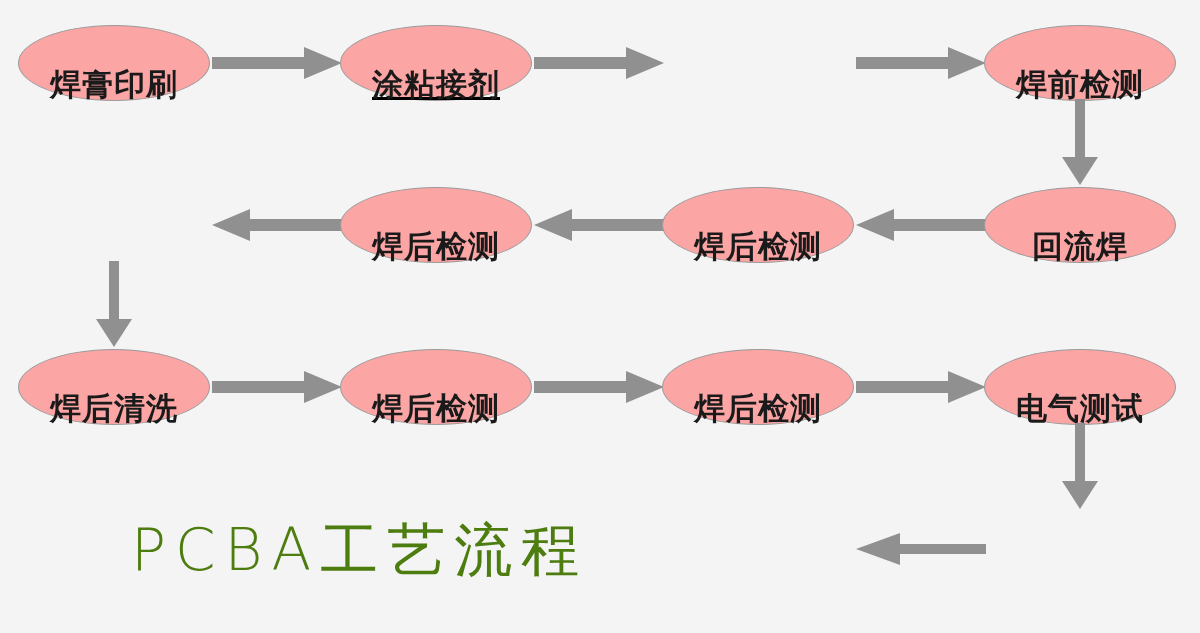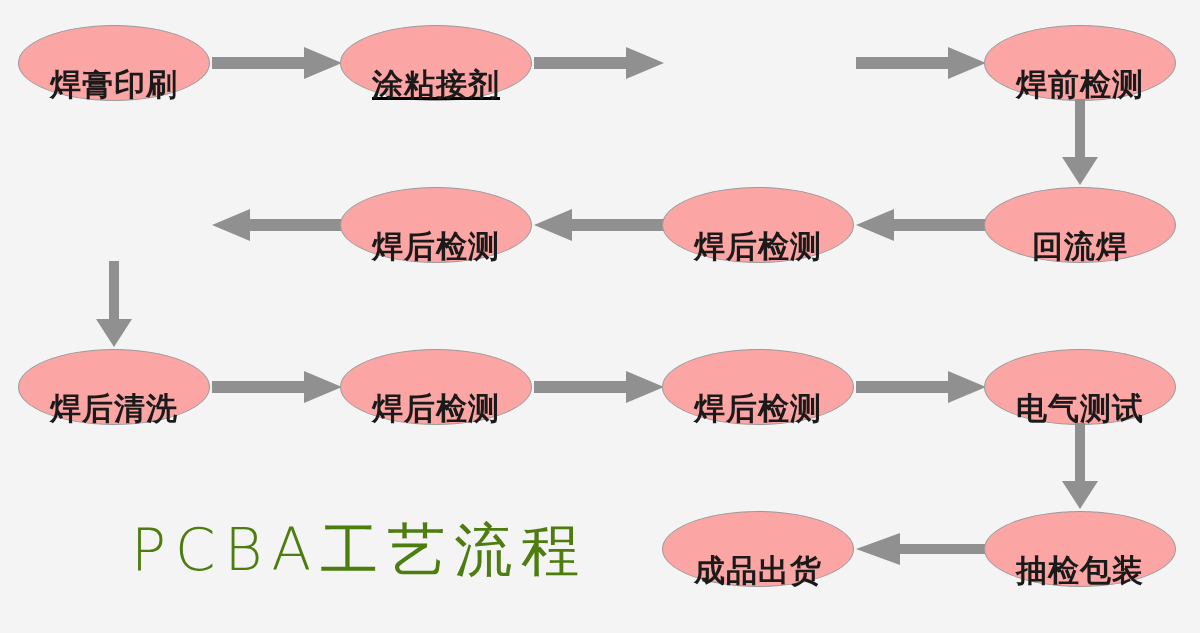--- a/index.html
+++ b/index.html
@@ -169,29 +169,23 @@
   <div class="node" style="left:984px; top:349px; width:192px; height:76px;">
     <span class="node-label">电气测试</span>
   </div>
 
   <div class="arrow" style="left:1062px; top:423px;">
     <svg width="36" height="86" viewBox="0 0 36 86">
       <path d="M13,0 L23,0 L23,58 L36,58 L18,86 L0,58 L13,58 Z" fill="#909090"></path>
     </svg>
   </div>
 
-  <div class="node" style="left:662px; top:511px; width:192px; height:76px;">
-    <span class="node-label">成品出货</span>
-  </div>
 
   <div class="arrow" style="left:856px; top:531px;">
     <svg width="130" height="36" viewBox="0 0 130 36">
       <path d="M130,13 L44,13 L44,2 L0,18 L44,34 L44,23 L130,23 Z" fill="#909090"></path>
     </svg>
   </div>
 
-  <div class="node" style="left:984px; top:511px; width:192px; height:76px;">
-    <span class="node-label">抽检包装</span>
-  </div>
 
   <div id="diagram-title">PCBA工艺流程</div>
 
 </div>
 
 </body></html>

